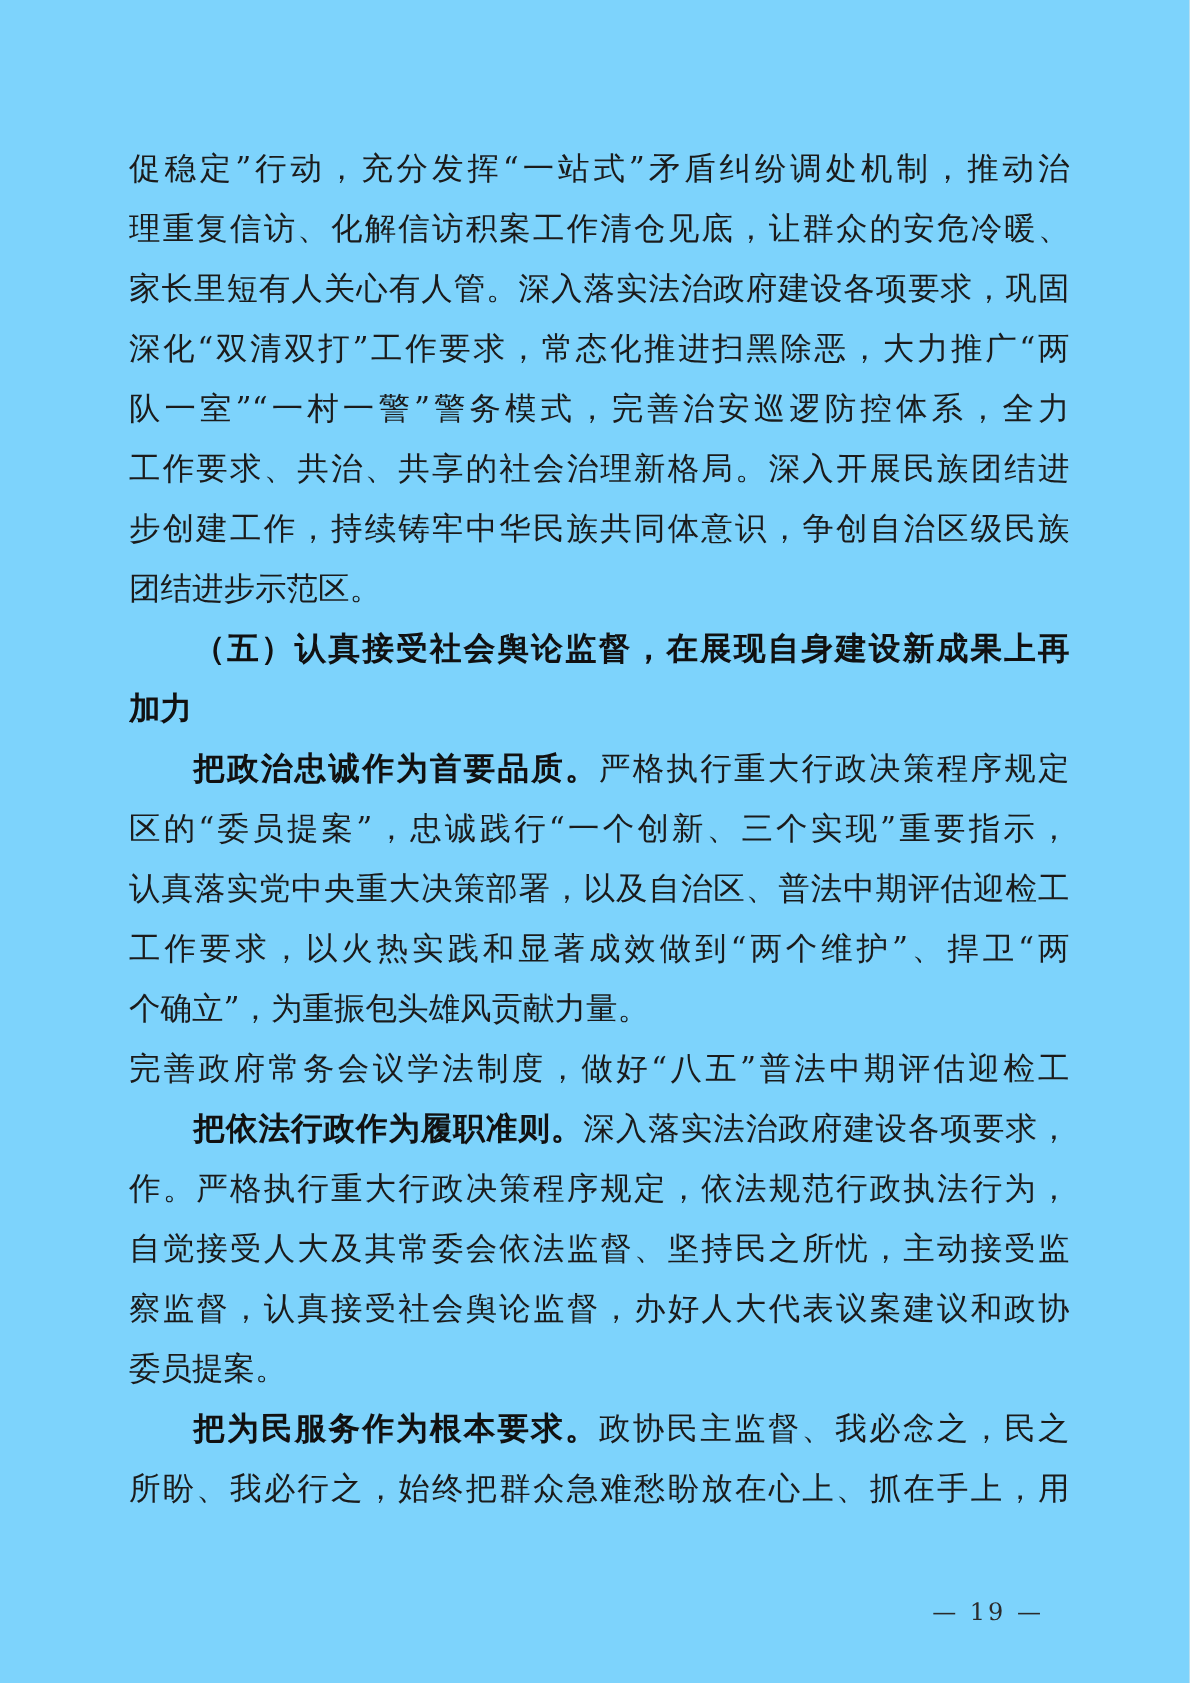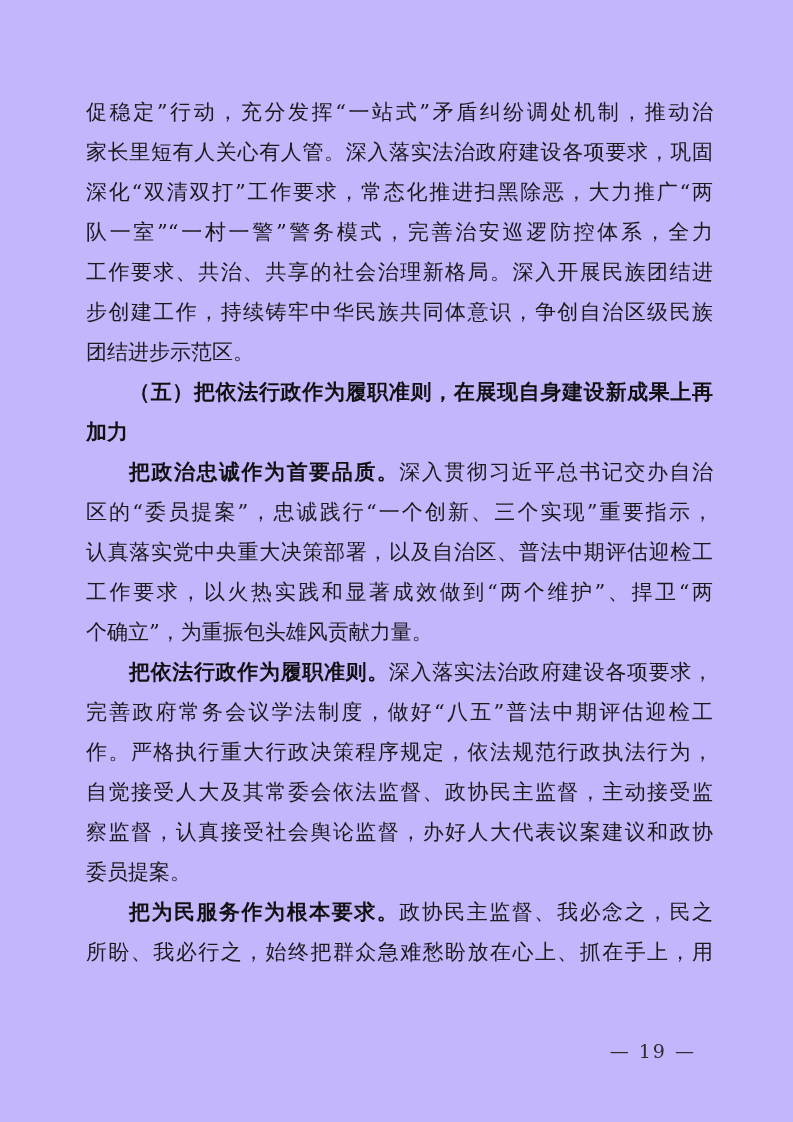--- a/index.html
+++ b/index.html
@@ -5,21 +5,21 @@
   html, body {
     margin: 0;
     padding: 0;
     background: #e8e8e8;
   }
   .page {
     position: relative;
     width: 793px;
     height: 1122px;
     margin: 0 auto;
-    background: #c4b5fd;
+    background: #7dd3fc;
     overflow: hidden;
     font-family: "DejaVu Serif", serif;
     color: #1b1b1b;
   }
   .doc-body {
     position: absolute;
     left: 86px;
     top: 92px;
     width: 627px;
   }
@@ -39,51 +39,52 @@
   }
   .line.ind {
     text-indent: 43px;
   }
   .line .bold {
     font-weight: 700;
     color: #111111;
   }
   .page-number {
     position: absolute;
-    top: 1038px;
+    top: 1062px;
     right: 97px;
     height: 26px;
     line-height: 26px;
-    font-size: 19px;
+    font-size: 16px;
     color: #2b2b2b;
     letter-spacing: 2px;
   }
 </style>
 </head>
 <body>
 
 <div class="page">
   <div class="doc-body" id="doc-body">
       <div class="line j"><span>促稳定”行动，充分发挥“一站式”矛盾纠纷调处机制，推动治</span></div>
+      <div class="line j"><span>理重复信访、化解信访积案工作清仓见底，让群众的安危冷暖、</span></div>
       <div class="line j"><span>家长里短有人关心有人管。深入落实法治政府建设各项要求，巩固</span></div>
       <div class="line j"><span>深化“双清双打”工作要求，常态化推进扫黑除恶，大力推广“两</span></div>
       <div class="line j"><span>队一室”“一村一警”警务模式，完善治安巡逻防控体系，全力</span></div>
       <div class="line j"><span>工作要求、共治、共享的社会治理新格局。深入开展民族团结进</span></div>
       <div class="line j"><span>步创建工作，持续铸牢中华民族共同体意识，争创自治区级民族</span></div>
       <div class="line"><span>团结进步示范区。</span></div>
-      <div class="line j ind"><span class="bold">（五）把依法行政作为履职准则，在展现自身建设新成果上再</span></div>
+      <div class="line j ind"><span class="bold">（五）认真接受社会舆论监督，在展现自身建设新成果上再</span></div>
       <div class="line"><span class="bold">加力</span></div>
-      <div class="line j ind"><span class="bold">把政治忠诚作为首要品质。</span><span>深入贯彻习近平总书记交办自治</span></div>
+      <div class="line j ind"><span class="bold">把政治忠诚作为首要品质。</span><span>严格执行重大行政决策程序规定</span></div>
       <div class="line j"><span>区的“委员提案”，忠诚践行“一个创新、三个实现”重要指示，</span></div>
       <div class="line j"><span>认真落实党中央重大决策部署，以及自治区、普法中期评估迎检工</span></div>
       <div class="line j"><span>工作要求，以火热实践和显著成效做到“两个维护”、捍卫“两</span></div>
       <div class="line"><span>个确立”，为重振包头雄风贡献力量。</span></div>
+      <div class="line j"><span>完善政府常务会议学法制度，做好“八五”普法中期评估迎检工</span></div>
       <div class="line j ind"><span class="bold">把依法行政作为履职准则。</span><span>深入落实法治政府建设各项要求，</span></div>
-      <div class="line j"><span>完善政府常务会议学法制度，做好“八五”普法中期评估迎检工</span></div>
       <div class="line j"><span>作。严格执行重大行政决策程序规定，依法规范行政执法行为，</span></div>
-      <div class="line j"><span>自觉接受人大及其常委会依法监督、政协民主监督，主动接受监</span></div>
+      <div class="line j"><span>自觉接受人大及其常委会依法监督、坚持民之所忧，主动接受监</span></div>
       <div class="line j"><span>察监督，认真接受社会舆论监督，办好人大代表议案建议和政协</span></div>
       <div class="line"><span>委员提案。</span></div>
       <div class="line j ind"><span class="bold">把为民服务作为根本要求。</span><span>政协民主监督、我必念之，民之</span></div>
       <div class="line j"><span>所盼、我必行之，始终把群众急难愁盼放在心上、抓在手上，用</span></div>
     </div>
   <div class="page-number">— 19 —</div>
 </div>
 
 </body></html>

